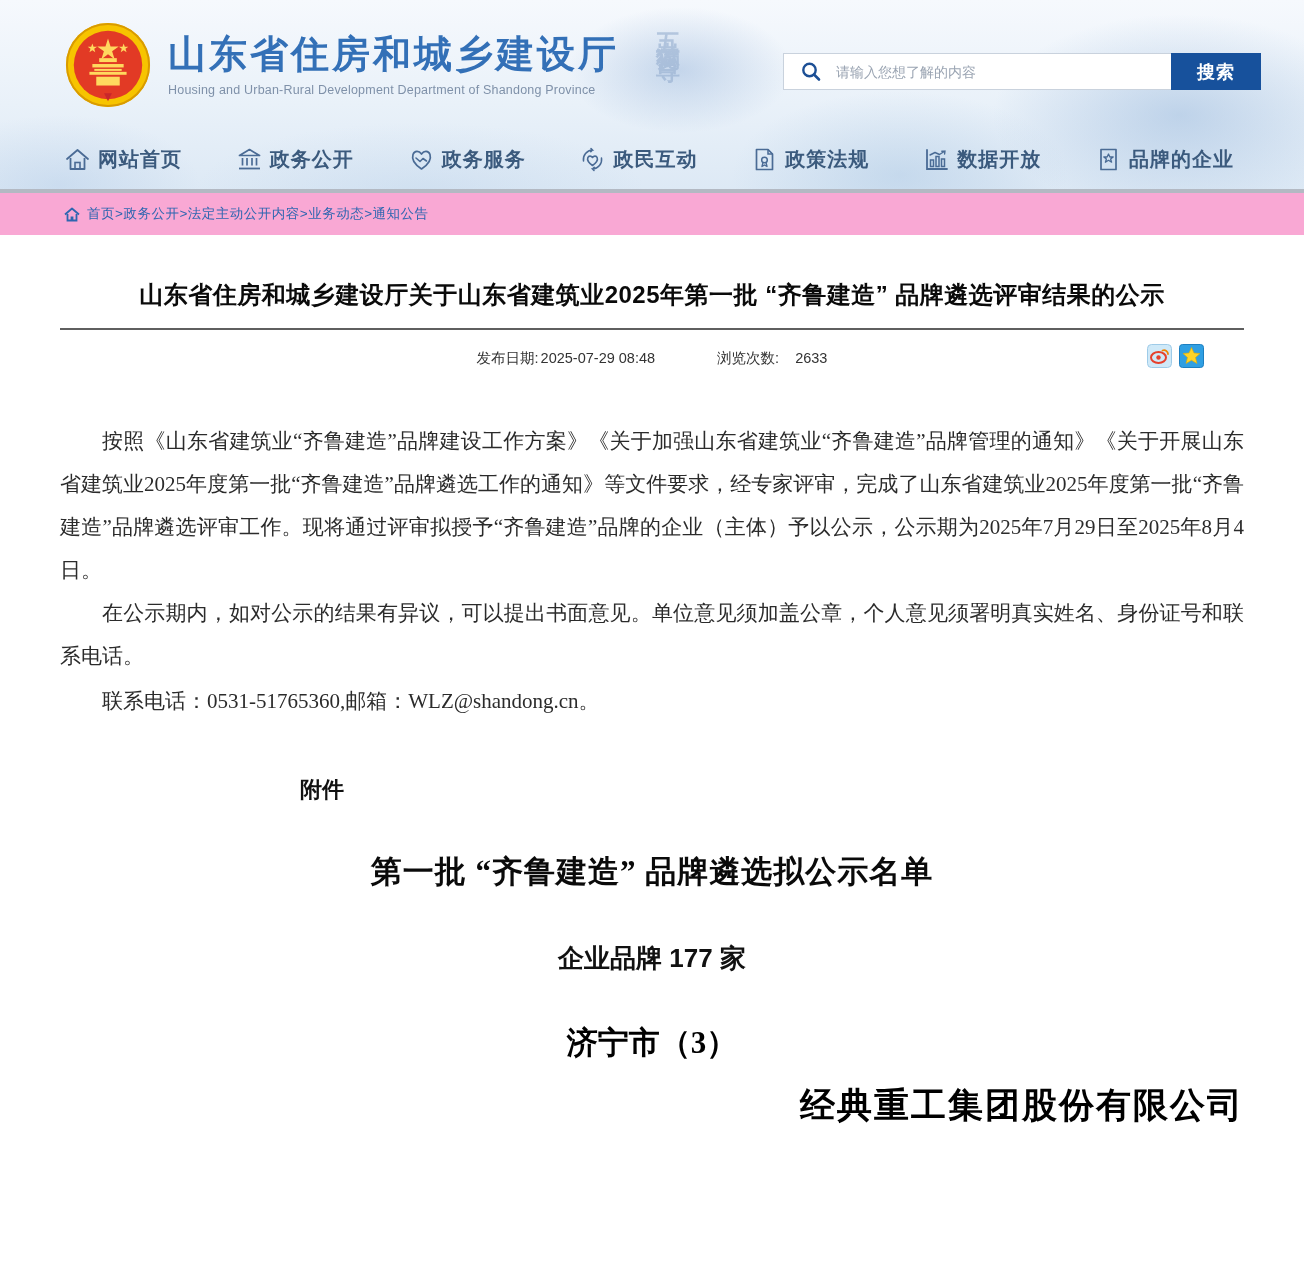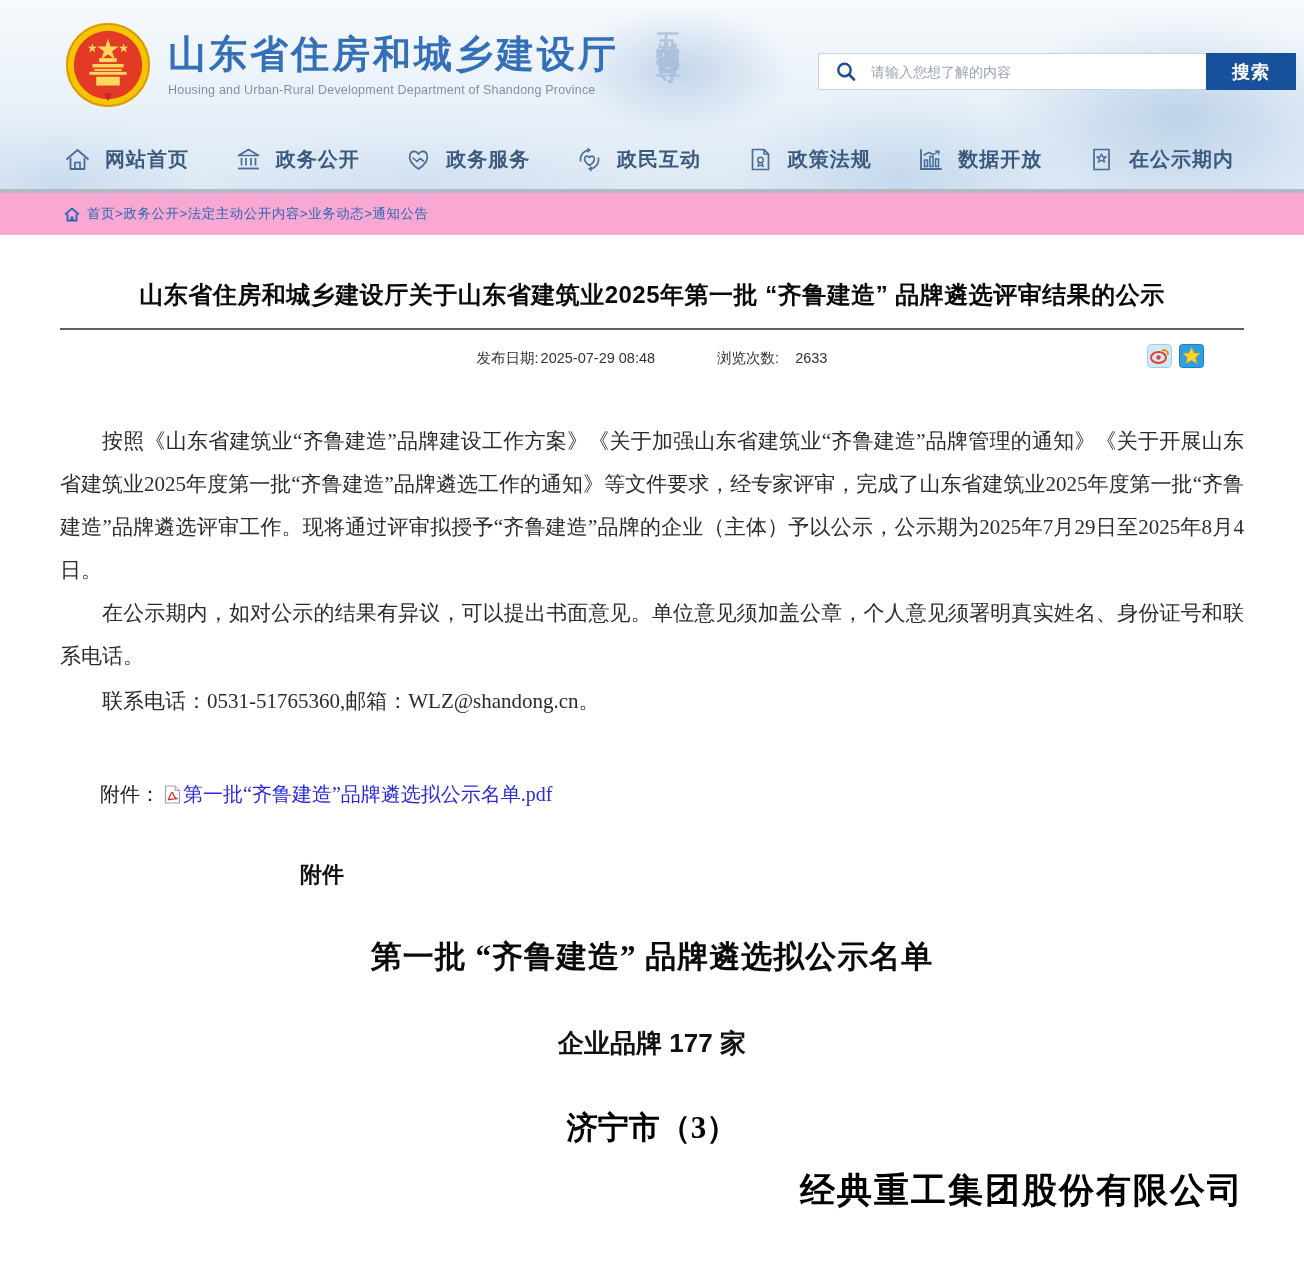--- a/index.html
+++ b/index.html
@@ -41,21 +41,21 @@
   }
   .decor-seal {
     position:absolute; left:652px; top:14px;
     writing-mode:vertical-rl;
     font-family:"Liberation Serif", serif;
     font-size:24px; font-weight:bold;
     color:#8fa9cc; opacity:.55; letter-spacing:8px;
     pointer-events:none;
   }
   .search-wrap {
-    position:absolute; left:818px; top:53px;
+    position:absolute; left:783px; top:53px;
     display:flex; width:478px; height:37px;
   }
   .search-box {
     flex:1; display:flex; align-items:center;
     background:#ffffff; border:1px solid #c9d2dd; border-right:none;
   }
   .search-box svg { margin:0 14px 0 16px; }
   .search-input {
     border:none; outline:none; flex:1;
     font-size:14px; color:#333;
@@ -70,21 +70,21 @@
     font-family:"Liberation Sans", sans-serif;
   }
   
   .nav-row {
     height:59px;
     display:flex; align-items:center;
     padding:0 70px 0 64px;
     justify-content:space-between;
   }
   .nav-item {
-    display:flex; align-items:center; gap:14px;
+    display:flex; align-items:center; gap:7px;
     cursor:pointer;
   }
   .nav-item svg { flex:0 0 auto; }
   .nav-label {
     font-size:20px; font-weight:bold; color:#3b5a7d; letter-spacing:1px;
   }
   
   .breadcrumb-bar {
     height:42px; background:#f9a8d4;
     display:flex; align-items:center;
@@ -269,21 +269,21 @@
         <path d="M7 9 L12 6.5 L16.5 8.5 L22 5 M22 5 L18.8 5.2 M22 5 L21.6 8" fill="none" stroke="#4a6b95" stroke-width="1.4" stroke-linecap="round" stroke-linejoin="round"></path>
       </svg>
       <span class="nav-label">数据开放</span>
     </div>
 
     <div class="nav-item">
       <svg width="27" height="27" viewBox="0 0 27 27">
         <path d="M6 3.5 H21 V23.5 H6 Z" fill="none" stroke="#4a6b95" stroke-width="1.7" stroke-linejoin="round"></path>
         <polygon points="13.5,8 14.9,11 18.2,11 15.6,13 16.6,16.2 13.5,14.3 10.4,16.2 11.4,13 8.8,11 12.1,11" fill="none" stroke="#4a6b95" stroke-width="1.3" stroke-linejoin="round"></polygon>
       </svg>
-      <span class="nav-label">在公示期内</span>
+      <span class="nav-label">品牌的企业</span>
     </div>
 
   </div>
 </div>
 
 <div class="breadcrumb-bar">
   <svg width="16" height="15" viewBox="0 0 16 15">
     <path d="M1 7.5 L8 1.5 L15 7.5" fill="none" stroke="#2e66b0" stroke-width="1.8" stroke-linejoin="round"></path>
     <path d="M3.5 7 V13.5 H12.5 V7" fill="none" stroke="#2e66b0" stroke-width="1.8"></path>
     <rect x="6.6" y="9.5" width="2.8" height="4" fill="#2e66b0"></rect>
@@ -316,30 +316,20 @@
       </svg>
     </div>
   </div>
 
   <div class="body-text">
     <p>按照《山东省建筑业“齐鲁建造”品牌建设工作方案》《关于加强山东省建筑业“齐鲁建造”品牌管理的通知》《关于开展山东省建筑业2025年度第一批“齐鲁建造”品牌遴选工作的通知》等文件要求，经专家评审，完成了山东省建筑业2025年度第一批“齐鲁建造”品牌遴选评审工作。现将通过评审拟授予“齐鲁建造”品牌的企业（主体）予以公示，公示期为2025年7月29日至2025年8月4日。</p>
     <p>在公示期内，如对公示的结果有异议，可以提出书面意见。单位意见须加盖公章，个人意见须署明真实姓名、身份证号和联系电话。</p>
     <p class="contact-line">联系电话：0531-51765360,邮箱：WLZ@shandong.cn。</p>
   </div>
 
-  <div class="attachment-line">
-    <span class="indent"></span>
-    <span>附件：</span>
-    <svg class="pdf-icon" width="17" height="19" viewBox="0 0 17 19">
-      <path d="M1.5 1 H11 L15.5 5.5 V18 H1.5 Z" fill="#ffffff" stroke="#9aa2c0" stroke-width="1.2"></path>
-      <path d="M11 1 V5.5 H15.5" fill="#e8eaf2" stroke="#9aa2c0" stroke-width="1"></path>
-      <path d="M4.5 14.5 C6 10.5 7.5 7 8.5 7.5 C9.5 8 8.5 11.5 12.5 13.5 C10 13.8 6.5 14.8 4.5 14.5 Z" fill="none" stroke="#d42b1e" stroke-width="1.3"></path>
-    </svg>
-    <a class="attachment-link">第一批“齐鲁建造”品牌遴选拟公示名单.pdf</a>
-  </div>
 
   <div class="attach-doc">
     <div class="attach-heading">附件</div>
     <div class="attach-title">第一批 “齐鲁建造” 品牌遴选拟公示名单</div>
     <div class="attach-subtitle">企业品牌 177 家</div>
     <div class="attach-city">济宁市（3）</div>
     <div class="attach-company">经典重工集团股份有限公司</div>
 
   </div>
 

